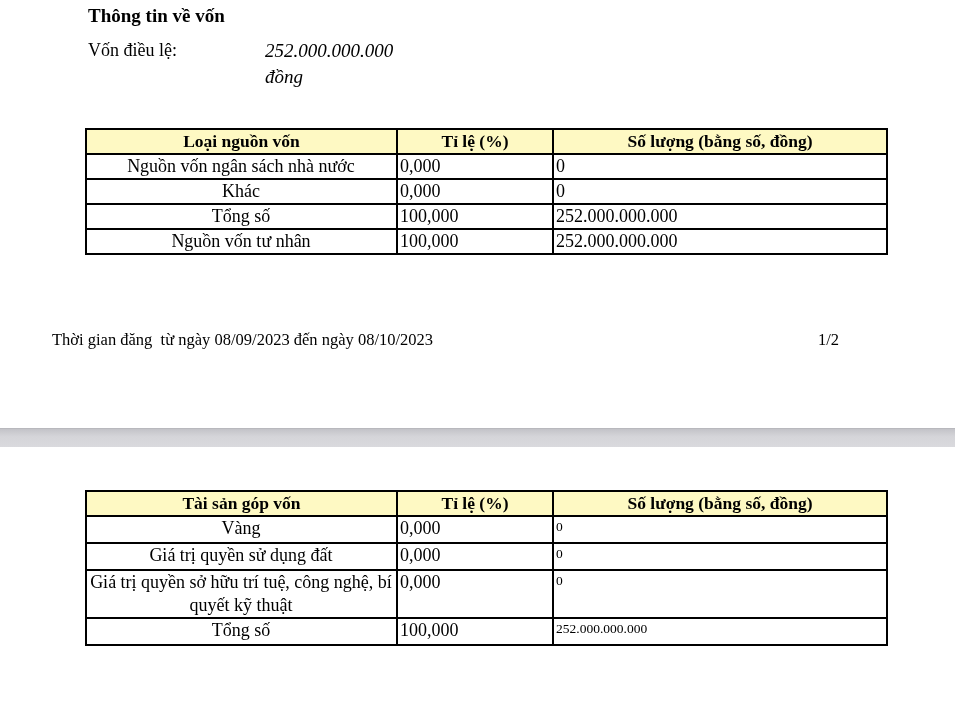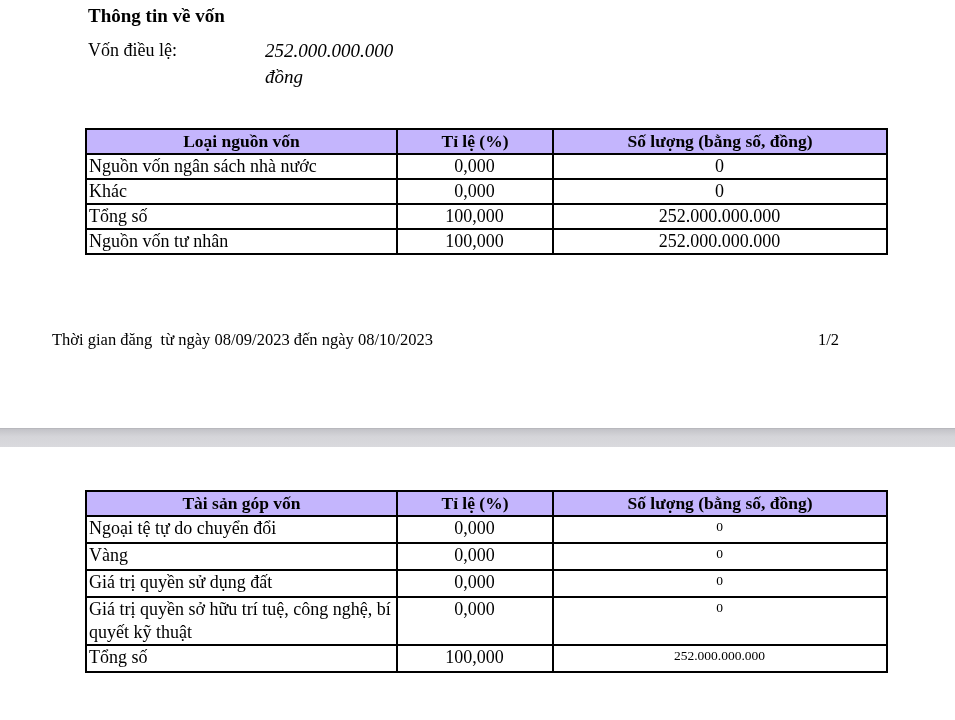--- a/index.html
+++ b/index.html
@@ -30,27 +30,27 @@
     font-size:18px;
   }
   #capital-table { top:128px; }
   #assets-table  { top:43px; } 
   .doc-table th, .doc-table td {
     border:2px solid #000;
     height:23px; line-height:23px;
     overflow:hidden;
   }
   .doc-table th {
-    background:#c4b5fd;
+    background:#fef9c3;
     font-size:17.5px; font-weight:bold;
     text-align:center; padding:0 2px;
   }
   .doc-table td { padding:0 3px 0 2px; }
-  td.lbl { text-align:left; }
-  td.num { text-align:center;margin-top:8px; }
+  td.lbl { text-align:center; }
+  td.num { text-align:left;margin-top:8px; }
   #assets-table td { vertical-align:top; }
   td.amt-sm { font-size:13.5px; line-height:15px; padding-top:2px; }
 
   .posting {
     position:absolute; left:52px; top:330px;
     font-size:16.5px; white-space:pre-wrap;
   }
   .pagenum {
     position:absolute; left:818px; top:330px;
     font-size:16.5px;
@@ -127,25 +127,20 @@
       </colgroup>
     <thead>
       <tr>
         <th>Tài sản góp vốn</th>
         <th>Tỉ lệ (%)</th>
         <th>Số lượng (bằng số, đồng)</th>
       </tr>
     </thead>
     <tbody>
       <tr>
-        <td class="lbl">Ngoại tệ tự do chuyển đổi</td>
-        <td class="num">0,000</td>
-        <td class="num amt-sm">0</td>
-      </tr>
-      <tr>
         <td class="lbl">Vàng</td>
         <td class="num">0,000</td>
         <td class="num amt-sm">0</td>
       </tr>
       <tr>
         <td class="lbl">Giá trị quyền sử dụng đất</td>
         <td class="num">0,000</td>
         <td class="num amt-sm">0</td>
       </tr>
       <tr>

